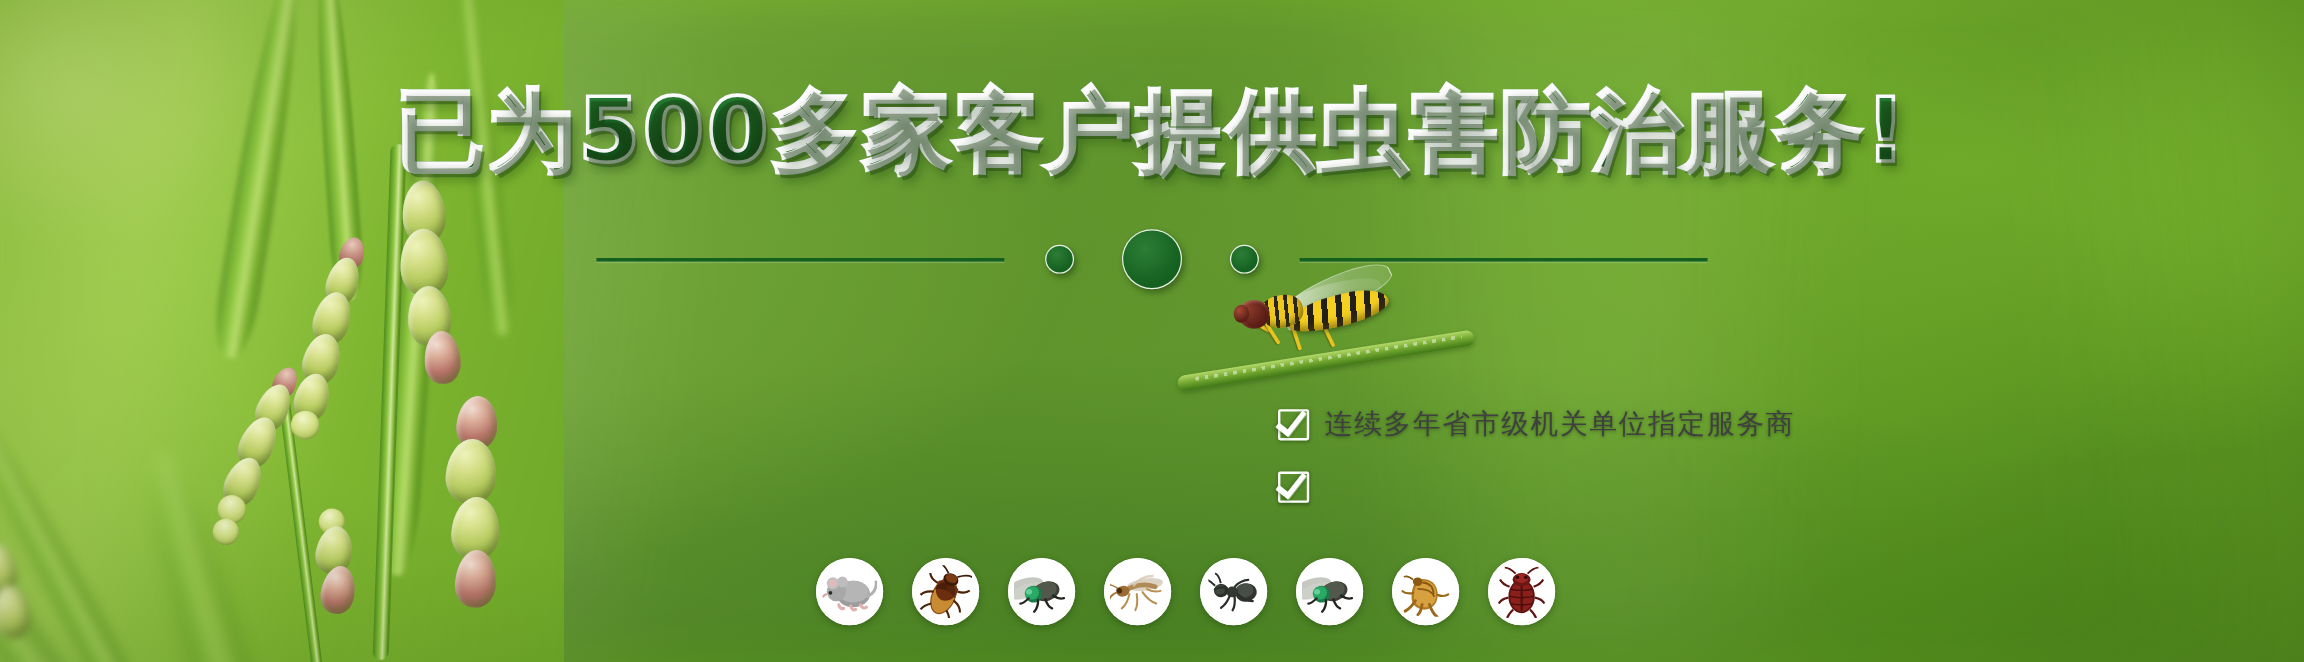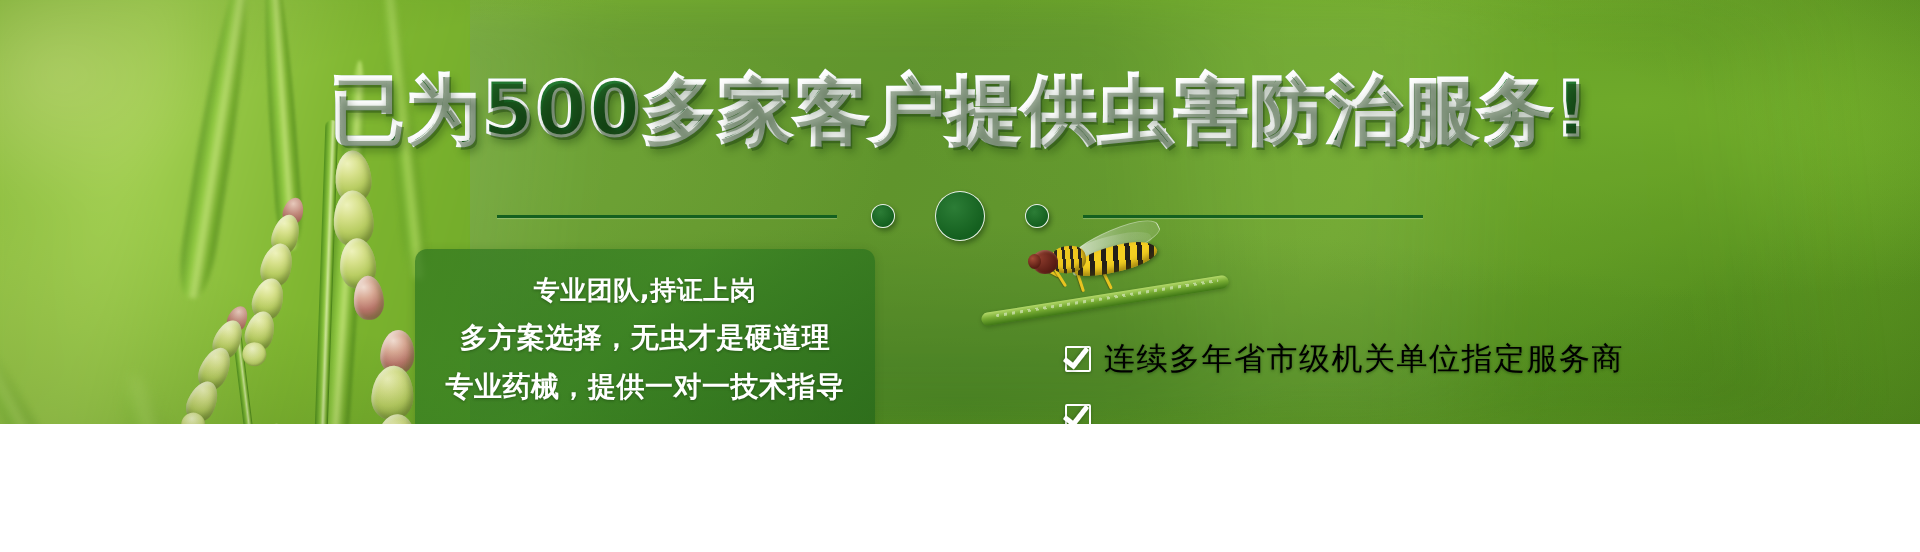--- a/index.html
+++ b/index.html
@@ -1,20 +1,20 @@
 <!DOCTYPE html>
 <html><head>
 <meta charset="utf-8">
 <style>
   html,body{margin:0;padding:0;background:#fff;}
   body{font-family:"Liberation Sans","DejaVu Sans",sans-serif;}
 
   #banner{
     position:relative;
-    width:1920px;height:424px;
+    width:1920px;height:552px;
     overflow:hidden;
     background:#6aa82a;
     text-decoration:underline;
   }
 
   
   .bg-base{
     position:absolute;inset:0;
     background:
       radial-gradient(ellipse 55% 80% at 12% 40%, #8cc63d 0%, rgba(140,198,61,0) 62%),
@@ -237,21 +237,21 @@
   }
   .ck-box:after{
     content:"";position:absolute;left:2px;top:-5px;
     width:9px;height:20px;
     border-right:5px solid #ffffff;border-bottom:5px solid #ffffff;
     transform:rotate(38deg);
     border-radius:1px;
     filter:drop-shadow(0 1px 2px rgba(15,45,8,.45));
   }
   .ck-text{
-    color:#000000;font-size:31px;font-weight:400;letter-spacing:1.5px;
+    color:#404040;font-size:23px;font-weight:400;letter-spacing:1.5px;
     white-space:nowrap;
     font-family:"DejaVu Sans","Liberation Sans",sans-serif;
     text-shadow:0 1px 3px rgba(15,45,8,.5);
   }
 
   
   .pests{
     position:absolute;left:680px;top:465px;
     display:flex;gap:24px;align-items:center;
   }
@@ -342,25 +342,20 @@
     <div class="gap"></div>
     <div class="dot sm"></div>
     <div class="gap-l"></div>
     <div class="dot lg"></div>
     <div class="gap-l"></div>
     <div class="dot sm"></div>
     <div class="gap"></div>
     <div class="line"></div>
   </div>
 
-  <div class="panel">
-    <div class="l l1">专业团队,持证上岗</div>
-    <div class="l l2">多方案选择，无虫才是硬道理</div>
-    <div class="l l3">专业药械，提供一对一技术指导</div>
-  </div>
 
   <div class="fly-wrap">
     <div class="fly-stem"></div>
     <div class="fly-wing"></div>
     <div class="fly-wing2"></div>
     <div class="fly-leg lg4"></div>
     <div class="fly-leg lg1"></div>
     <div class="fly-leg lg2"></div>
     <div class="fly-leg lg3"></div>
     <div class="fly-body"></div>

